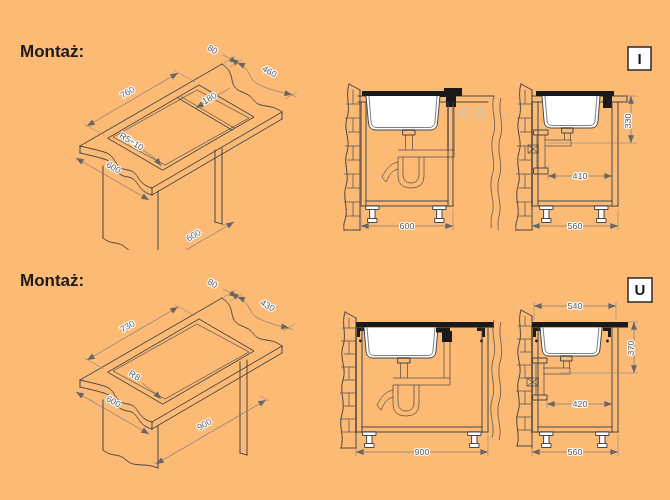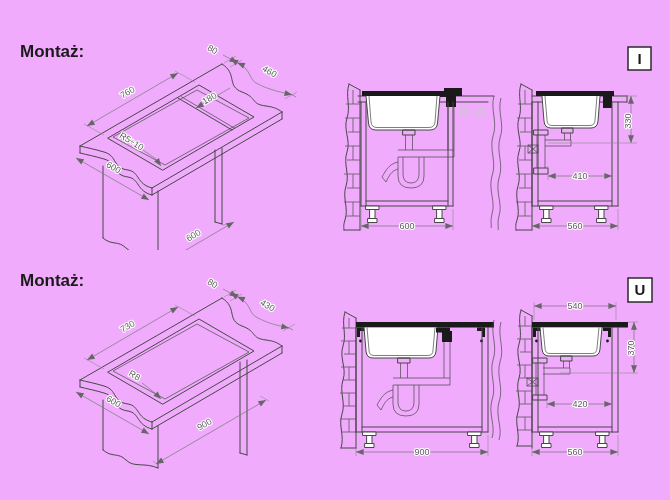--- a/index.html
+++ b/index.html
@@ -1,16 +1,16 @@
 <!DOCTYPE html>
 <html><head>
 <meta charset="utf-8">
 <style>
   html,body { margin:0; padding:0; background:#fff; }
-  .page { position:relative; width:670px; height:500px; background:#f0abfc; overflow:hidden;
+  .page { position:relative; width:670px; height:500px; background:#fdba74; overflow:hidden;
           font-family:"Liberation Sans", sans-serif; }
   .row-label { position:absolute; left:20px; font-weight:bold; font-size:17px; color:#1a1a1a; }
   #lbl1 { top:42px; }
   #lbl2 { top:271px; }
   svg.sheet { position:absolute; left:0; width:670px; height:250px; }
   #svg1 { top:0; }
   #svg2 { top:250px; }
 
   
   .ln  { stroke:#474747; stroke-width:1;  fill:none; stroke-linecap:round; stroke-linejoin:round; }

